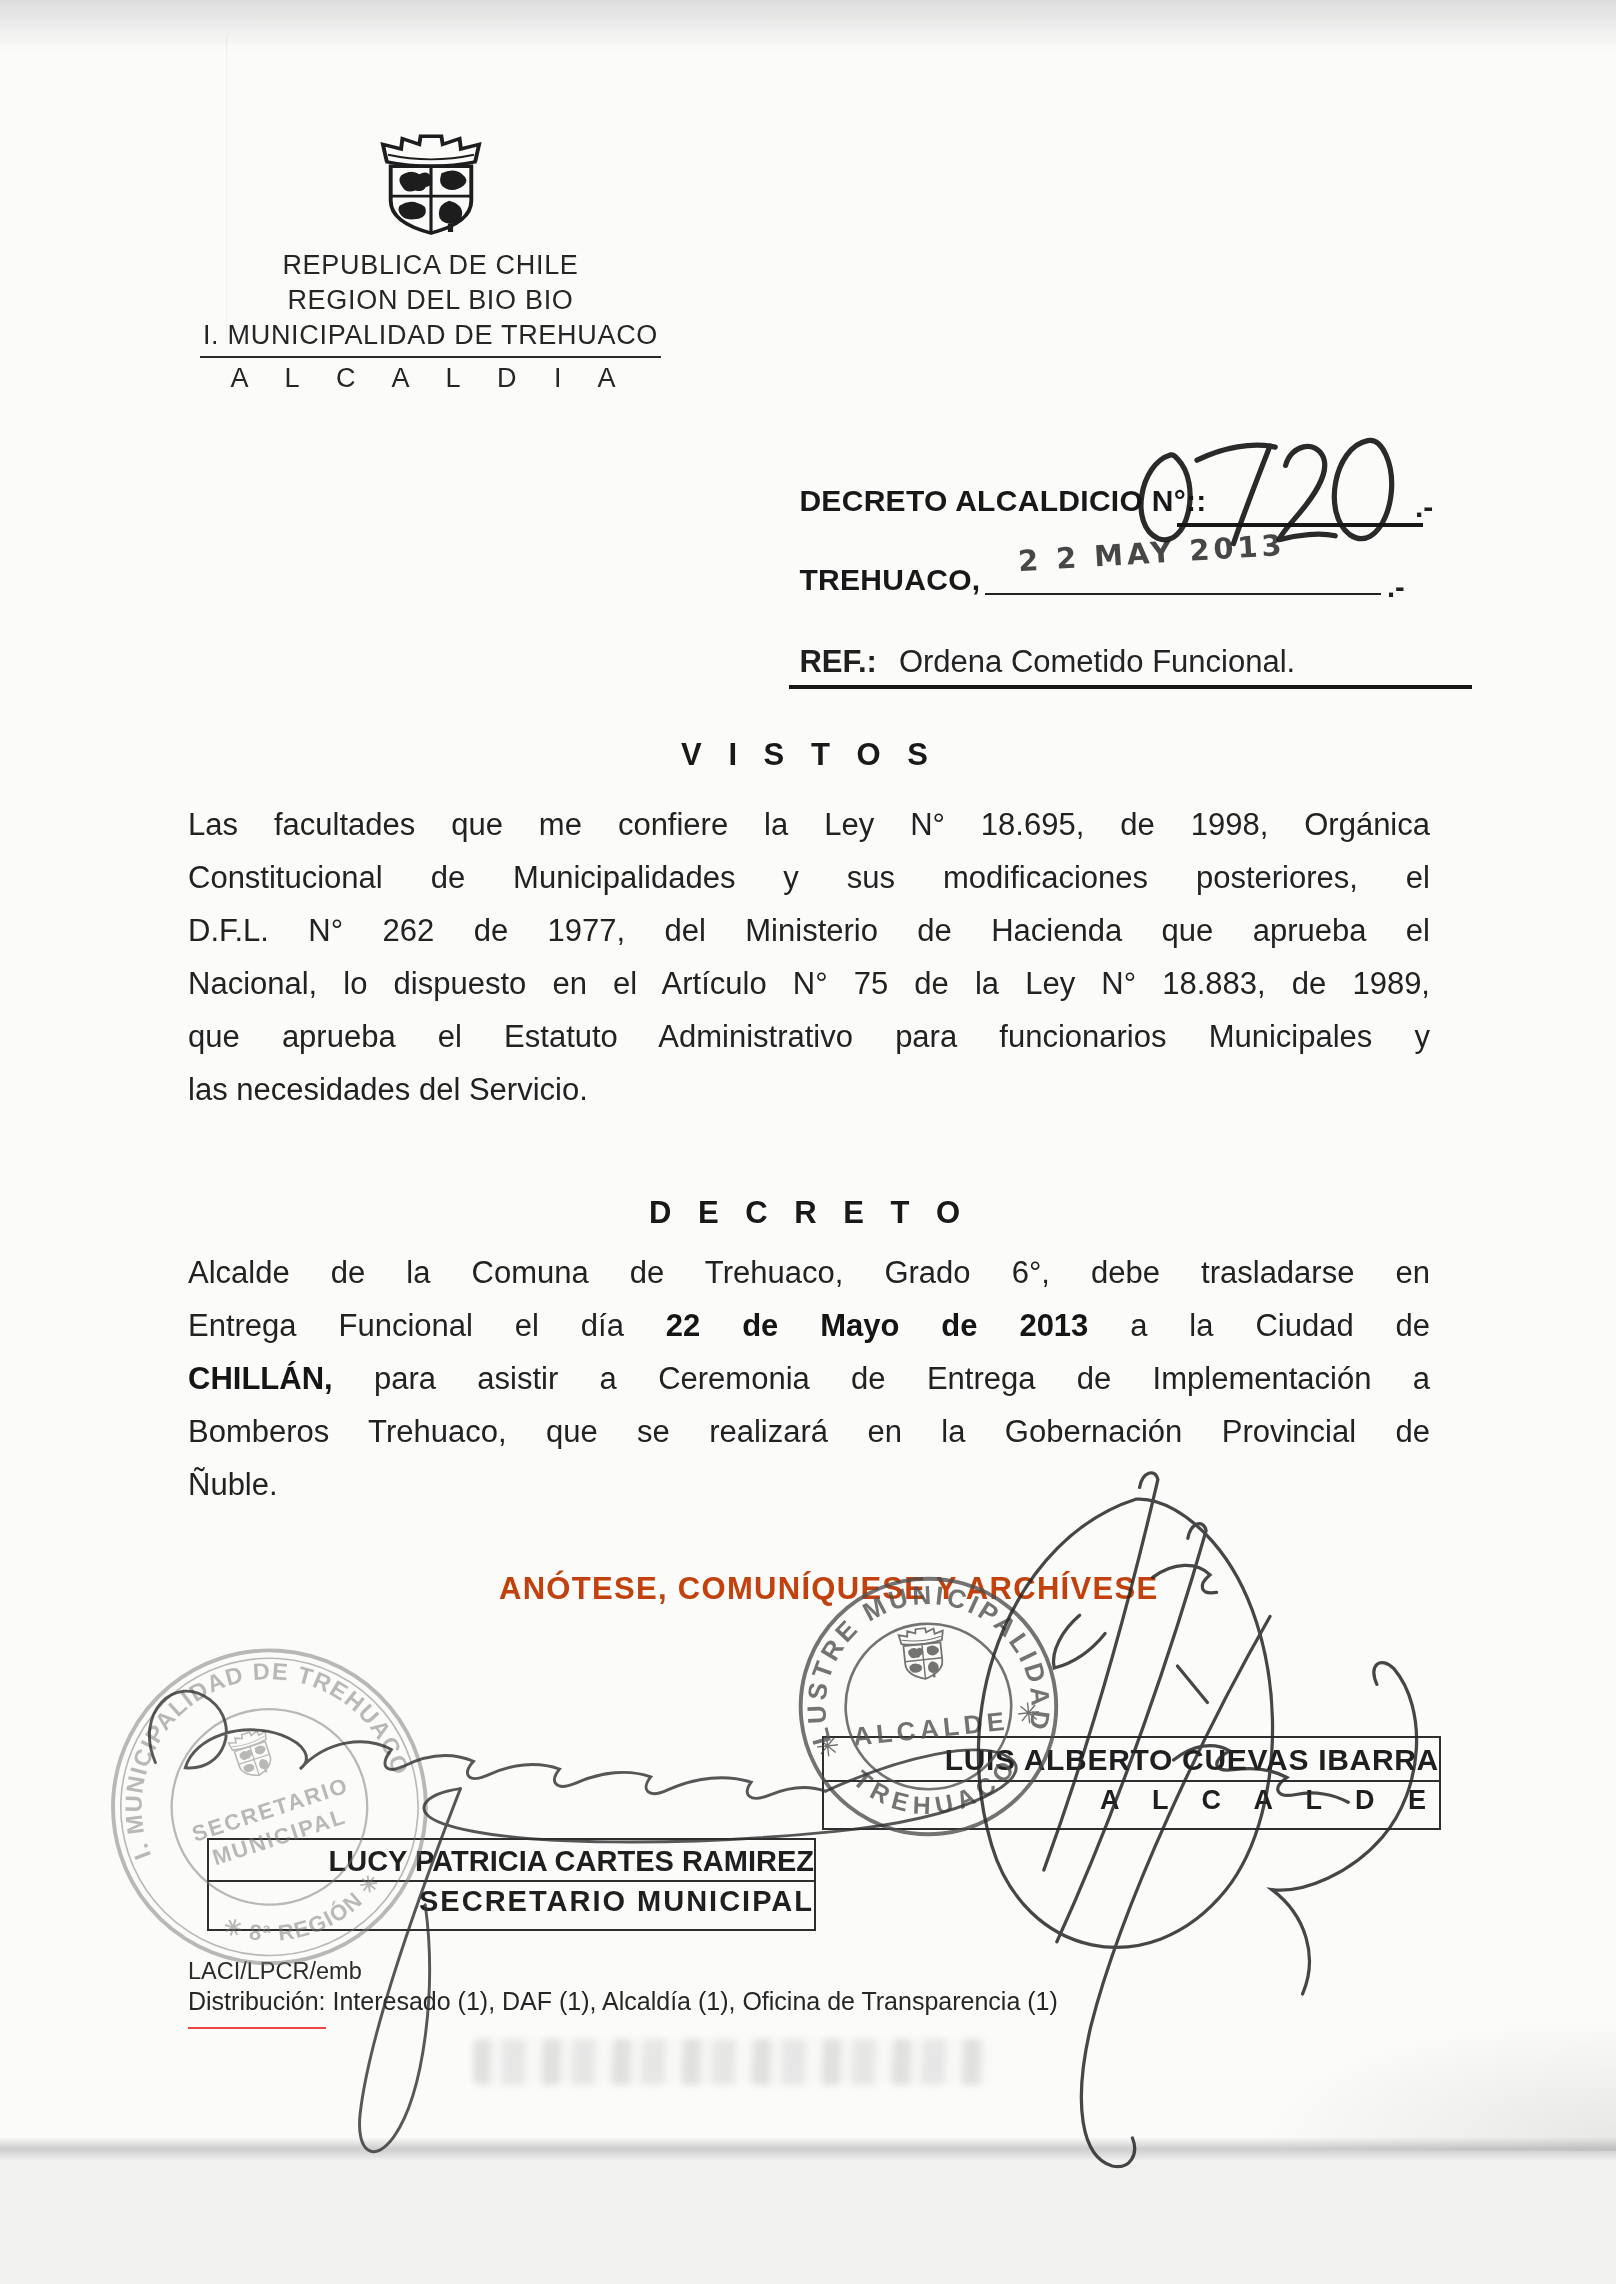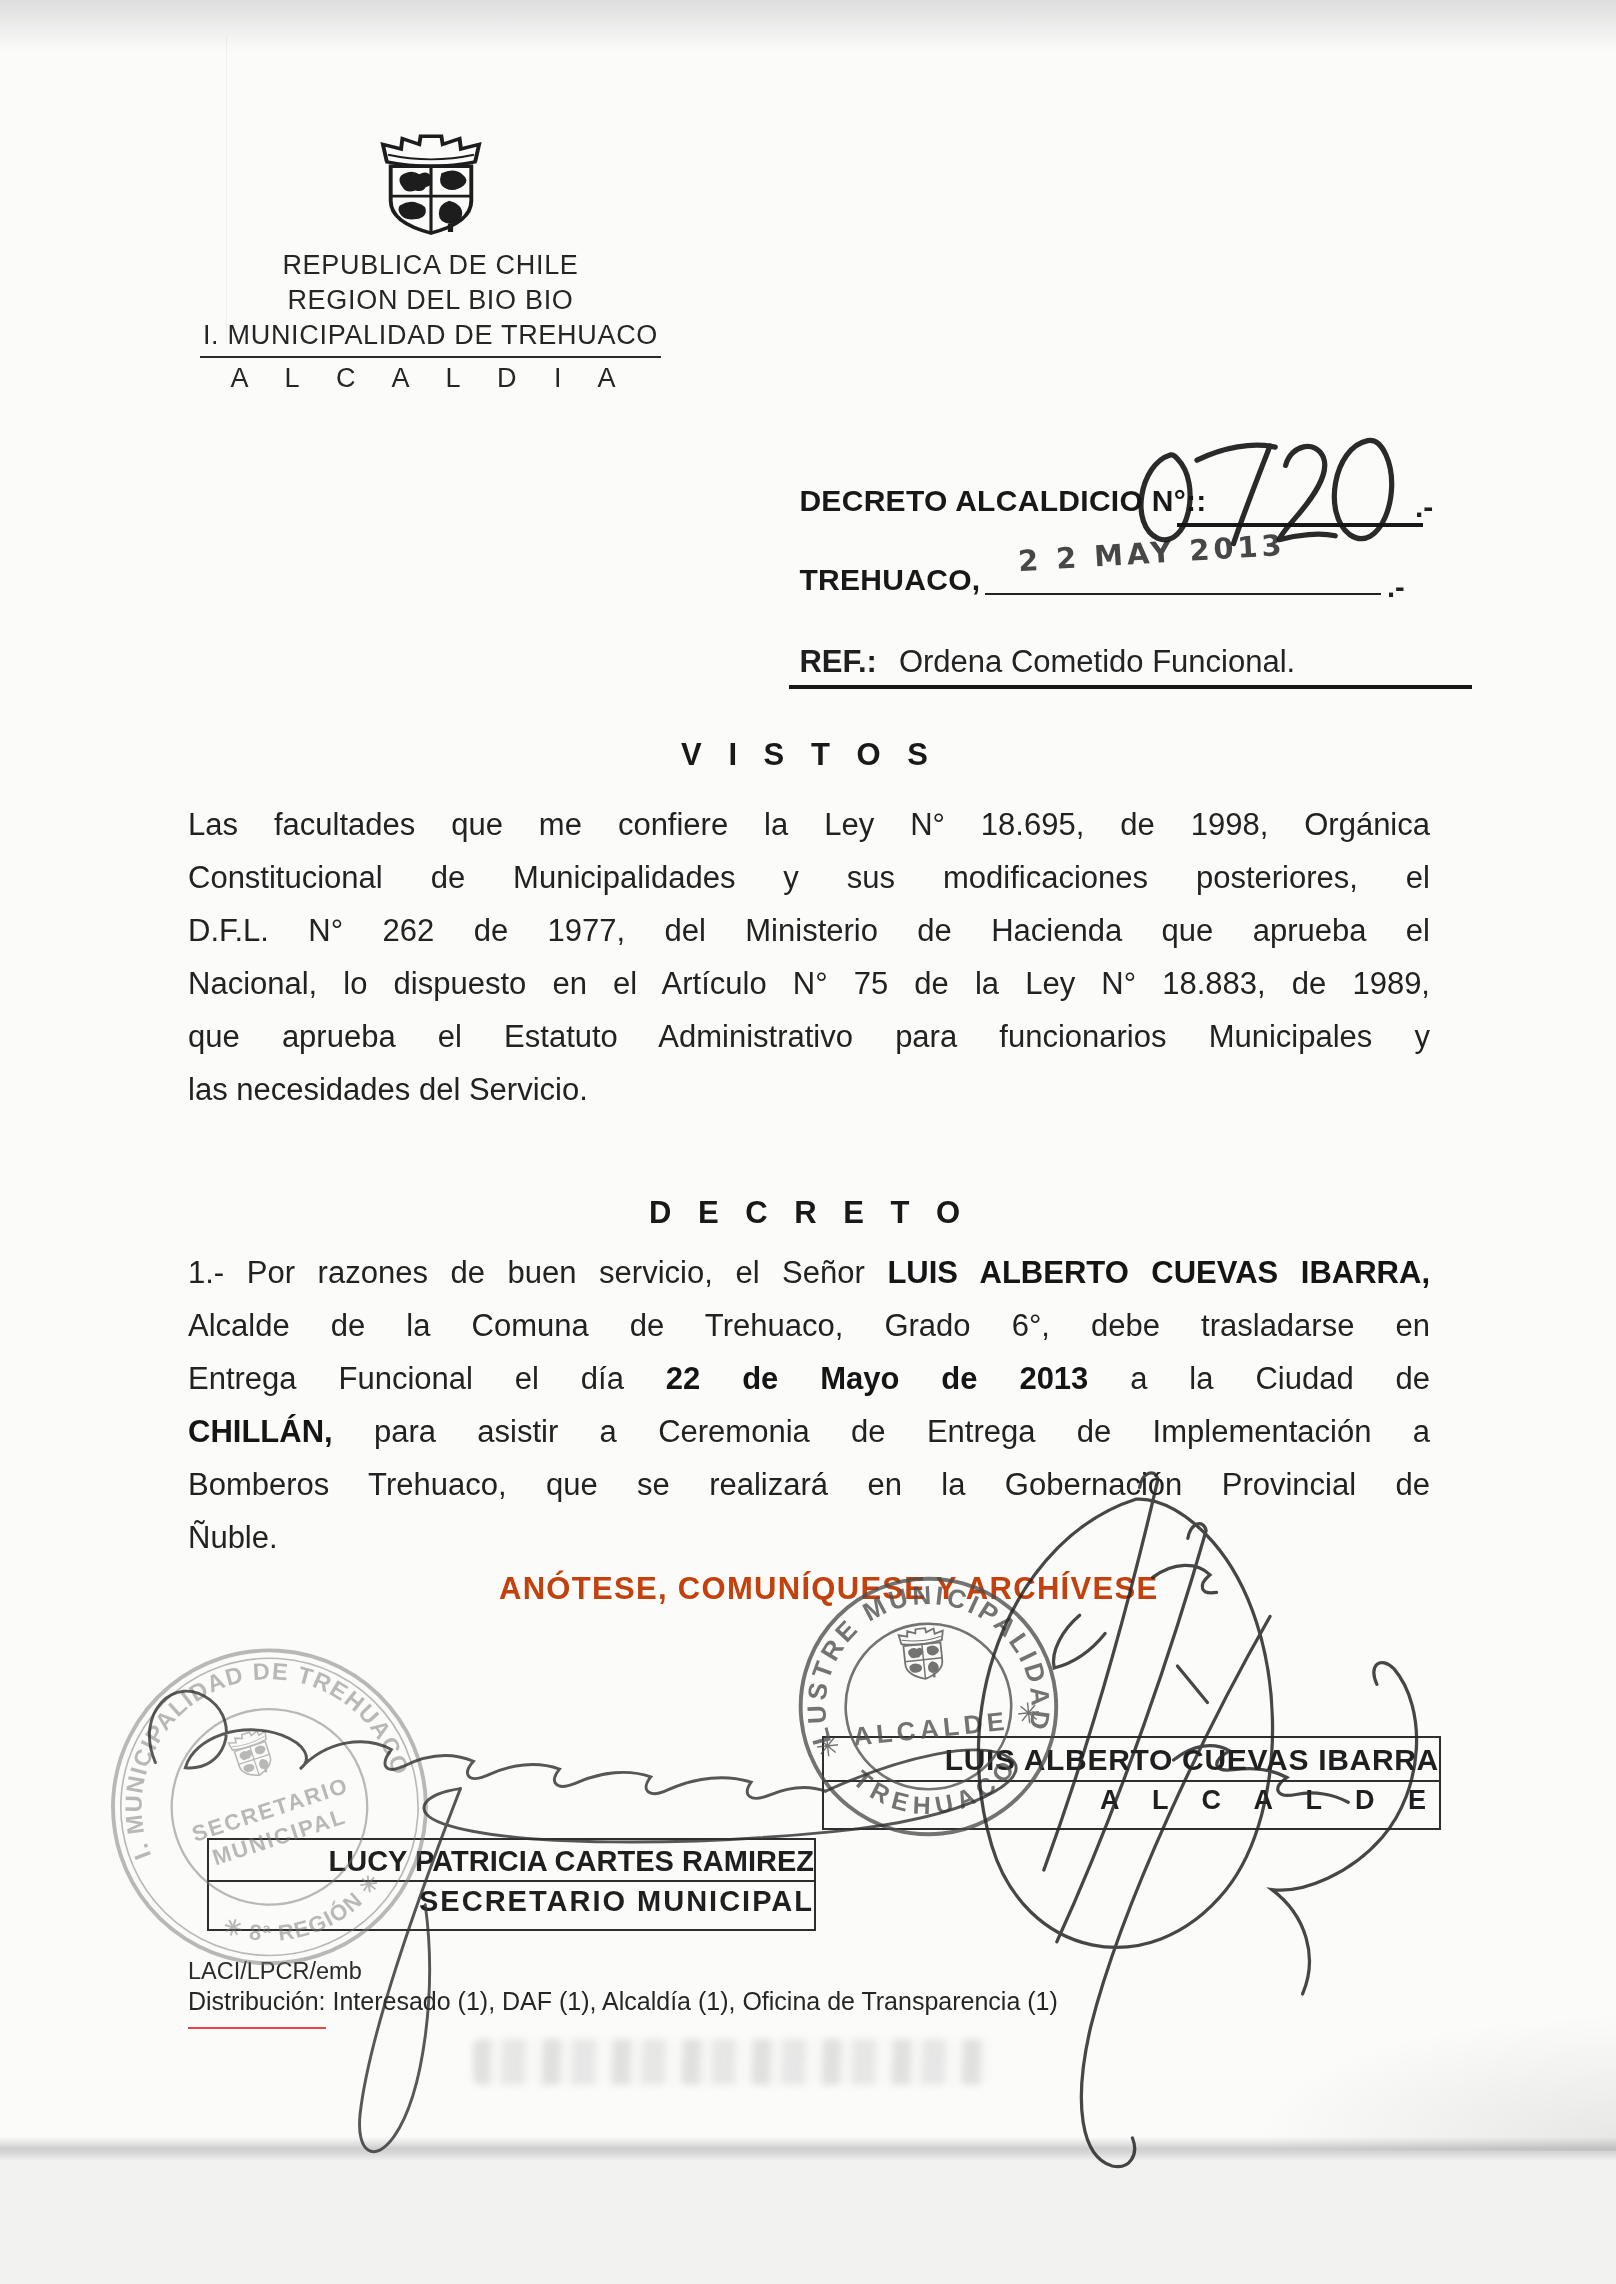--- a/index.html
+++ b/index.html
@@ -134,21 +134,20 @@
       <div class="pline">Las facultades que me confiere la Ley N° 18.695, de 1998, Orgánica</div>
       <div class="pline">Constitucional de Municipalidades y sus modificaciones posteriores, el</div>
       <div class="pline">D.F.L. N° 262 de 1977, del Ministerio de Hacienda que aprueba el</div>
       <div class="pline">Nacional, lo dispuesto en el Artículo N° 75 de la Ley N° 18.883, de 1989,</div>
       <div class="pline">que aprueba el Estatuto Administrativo para funcionarios Municipales y</div>
       <div class="pline pl-last">las necesidades del Servicio.</div>
     </div>
 
   <div class="abs sec-title" id="decreto-title">D E C R E T O</div>
   <div class="abs para" id="para2">
-      <div class="pline"><span>1.- Por razones de buen servicio, el Señor </span><span class="bseg">LUIS ALBERTO CUEVAS IBARRA,</span></div>
       <div class="pline"><span>Alcalde de la Comuna de Trehuaco, Grado 6°, debe trasladarse en</span></div>
       <div class="pline"><span>Entrega Funcional el día </span><span class="bseg">22 de Mayo de 2013</span><span> a la Ciudad de</span></div>
       <div class="pline"><span class="bseg">CHILLÁN,</span><span> para asistir a Ceremonia de Entrega de Implementación a</span></div>
       <div class="pline"><span>Bomberos Trehuaco, que se realizará en la Gobernación Provincial de</span></div>
       <div class="pline pl-last"><span>Ñuble.</span></div>
     </div>
 
   <div class="abs closing">ANÓTESE, COMUNÍQUESE Y ARCHÍVESE</div>
 
   <div class="abs sig-box" id="box-alcalde">

